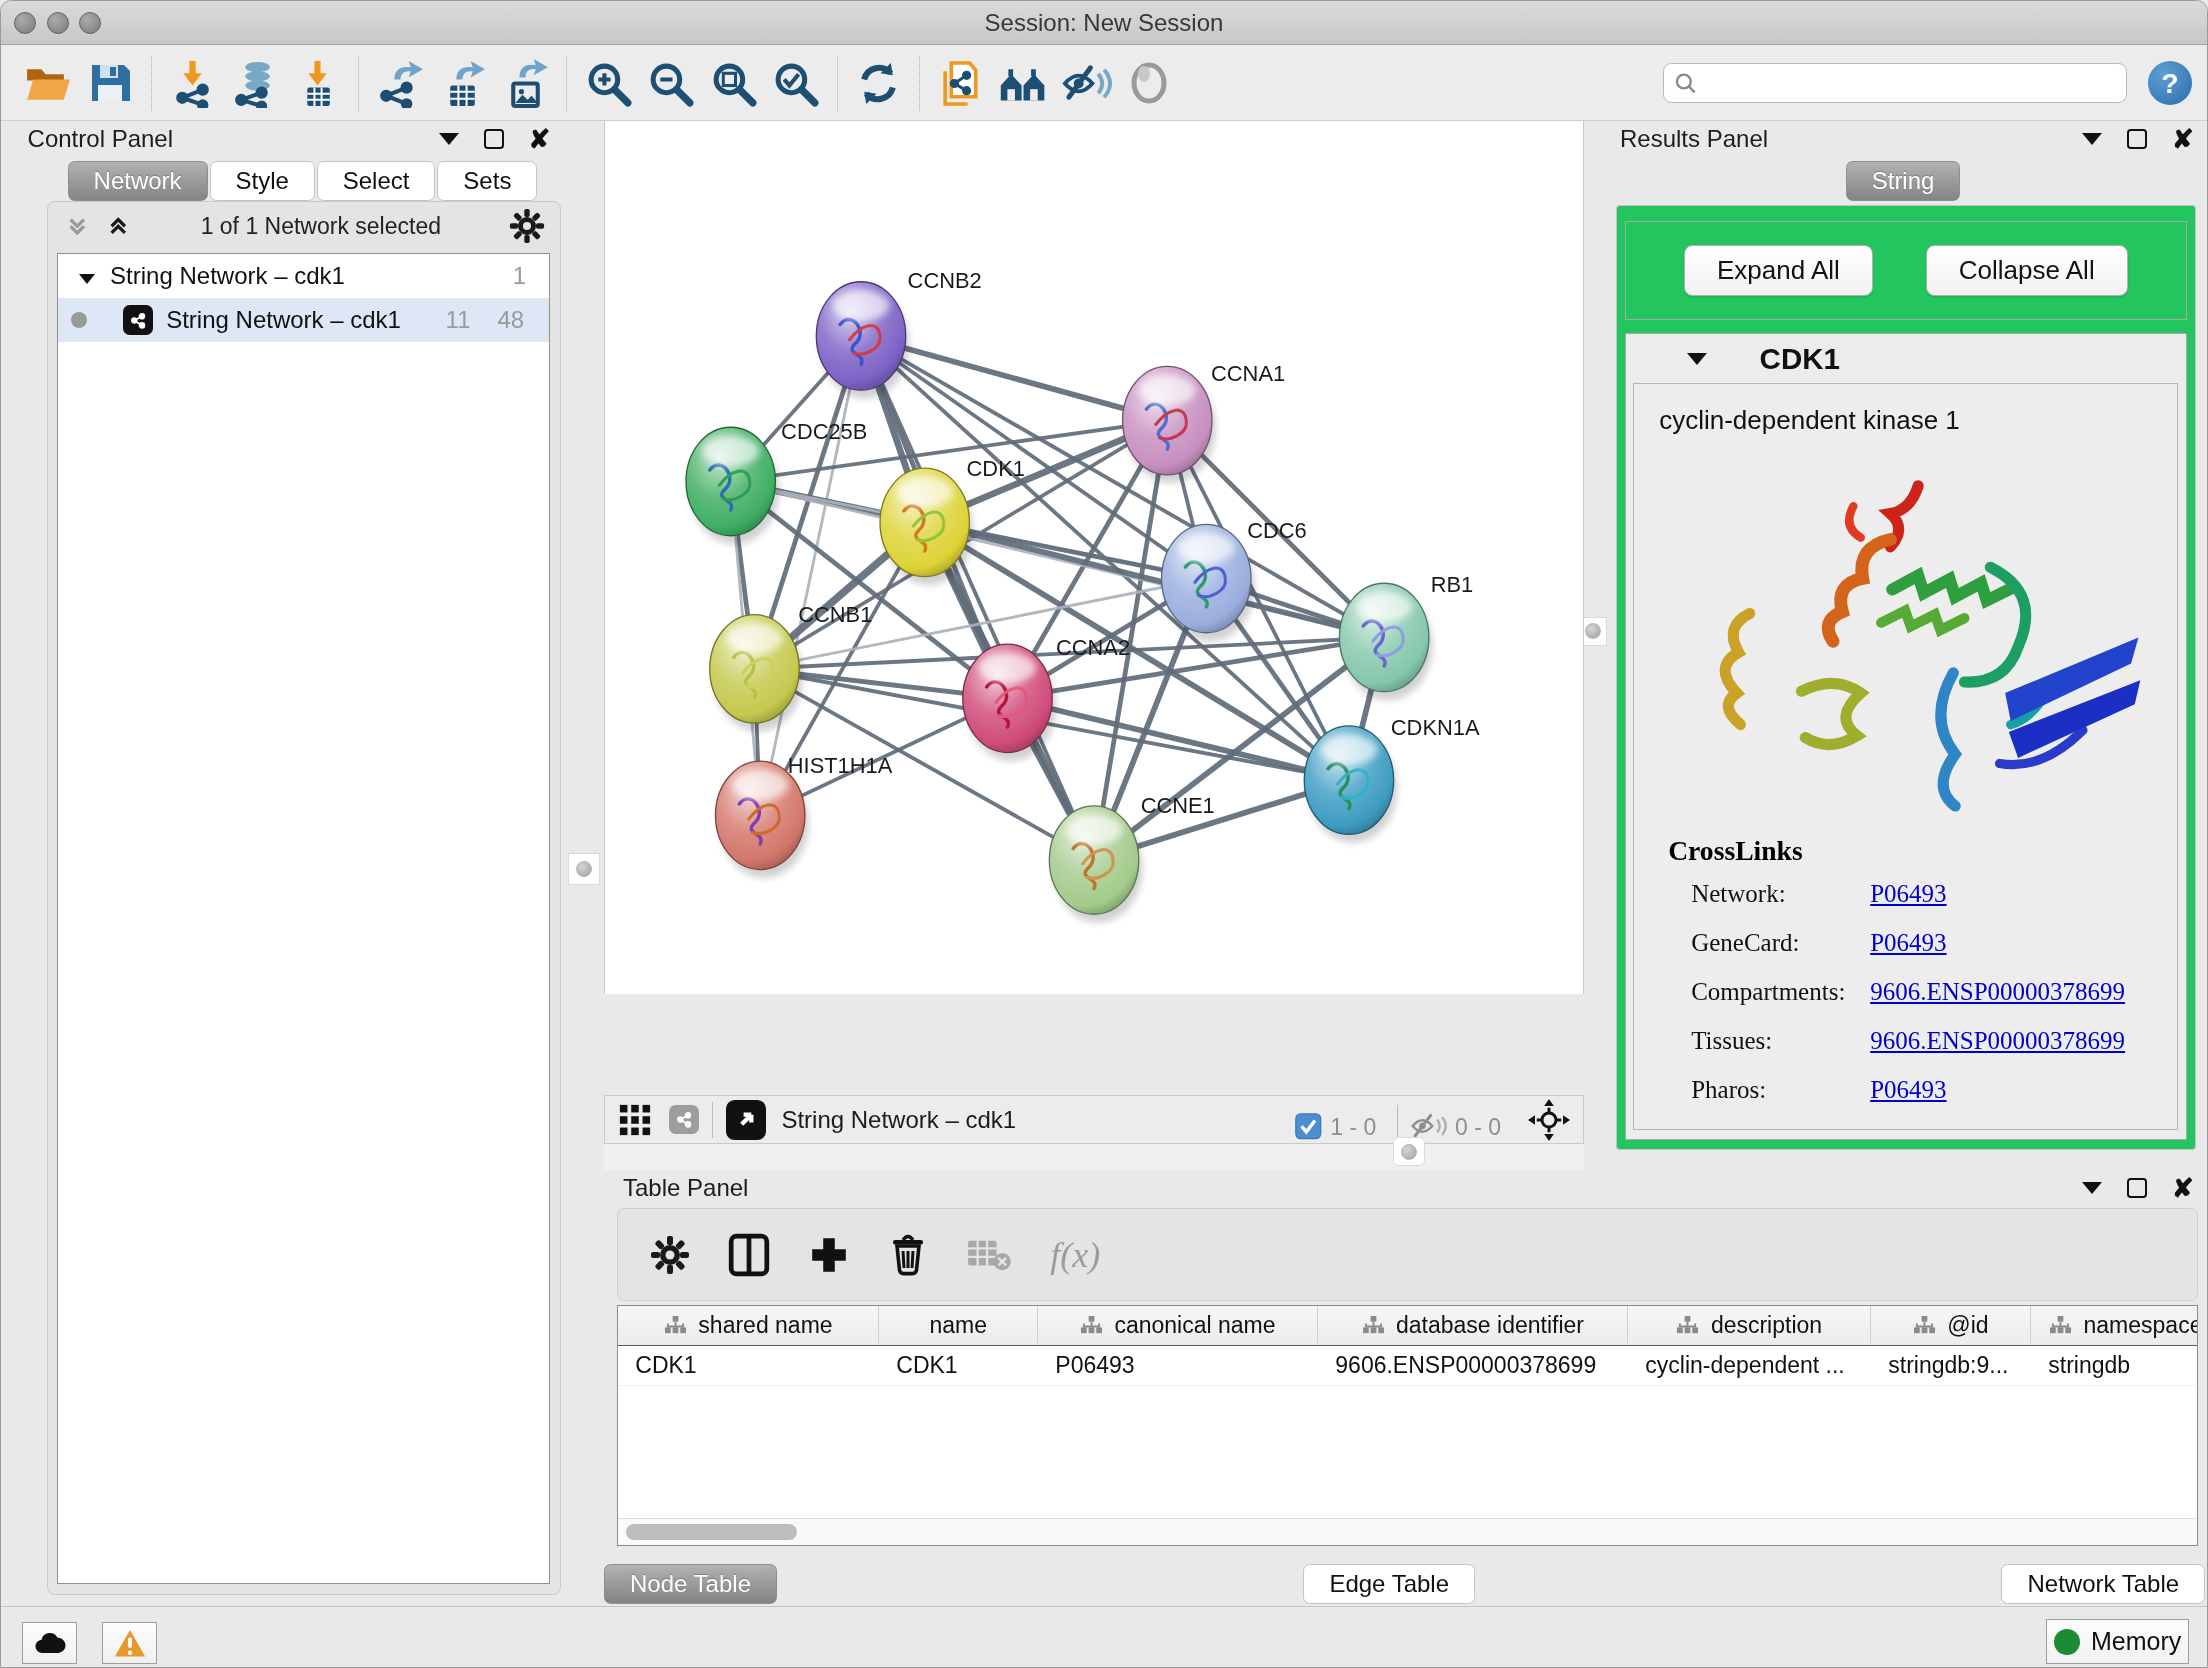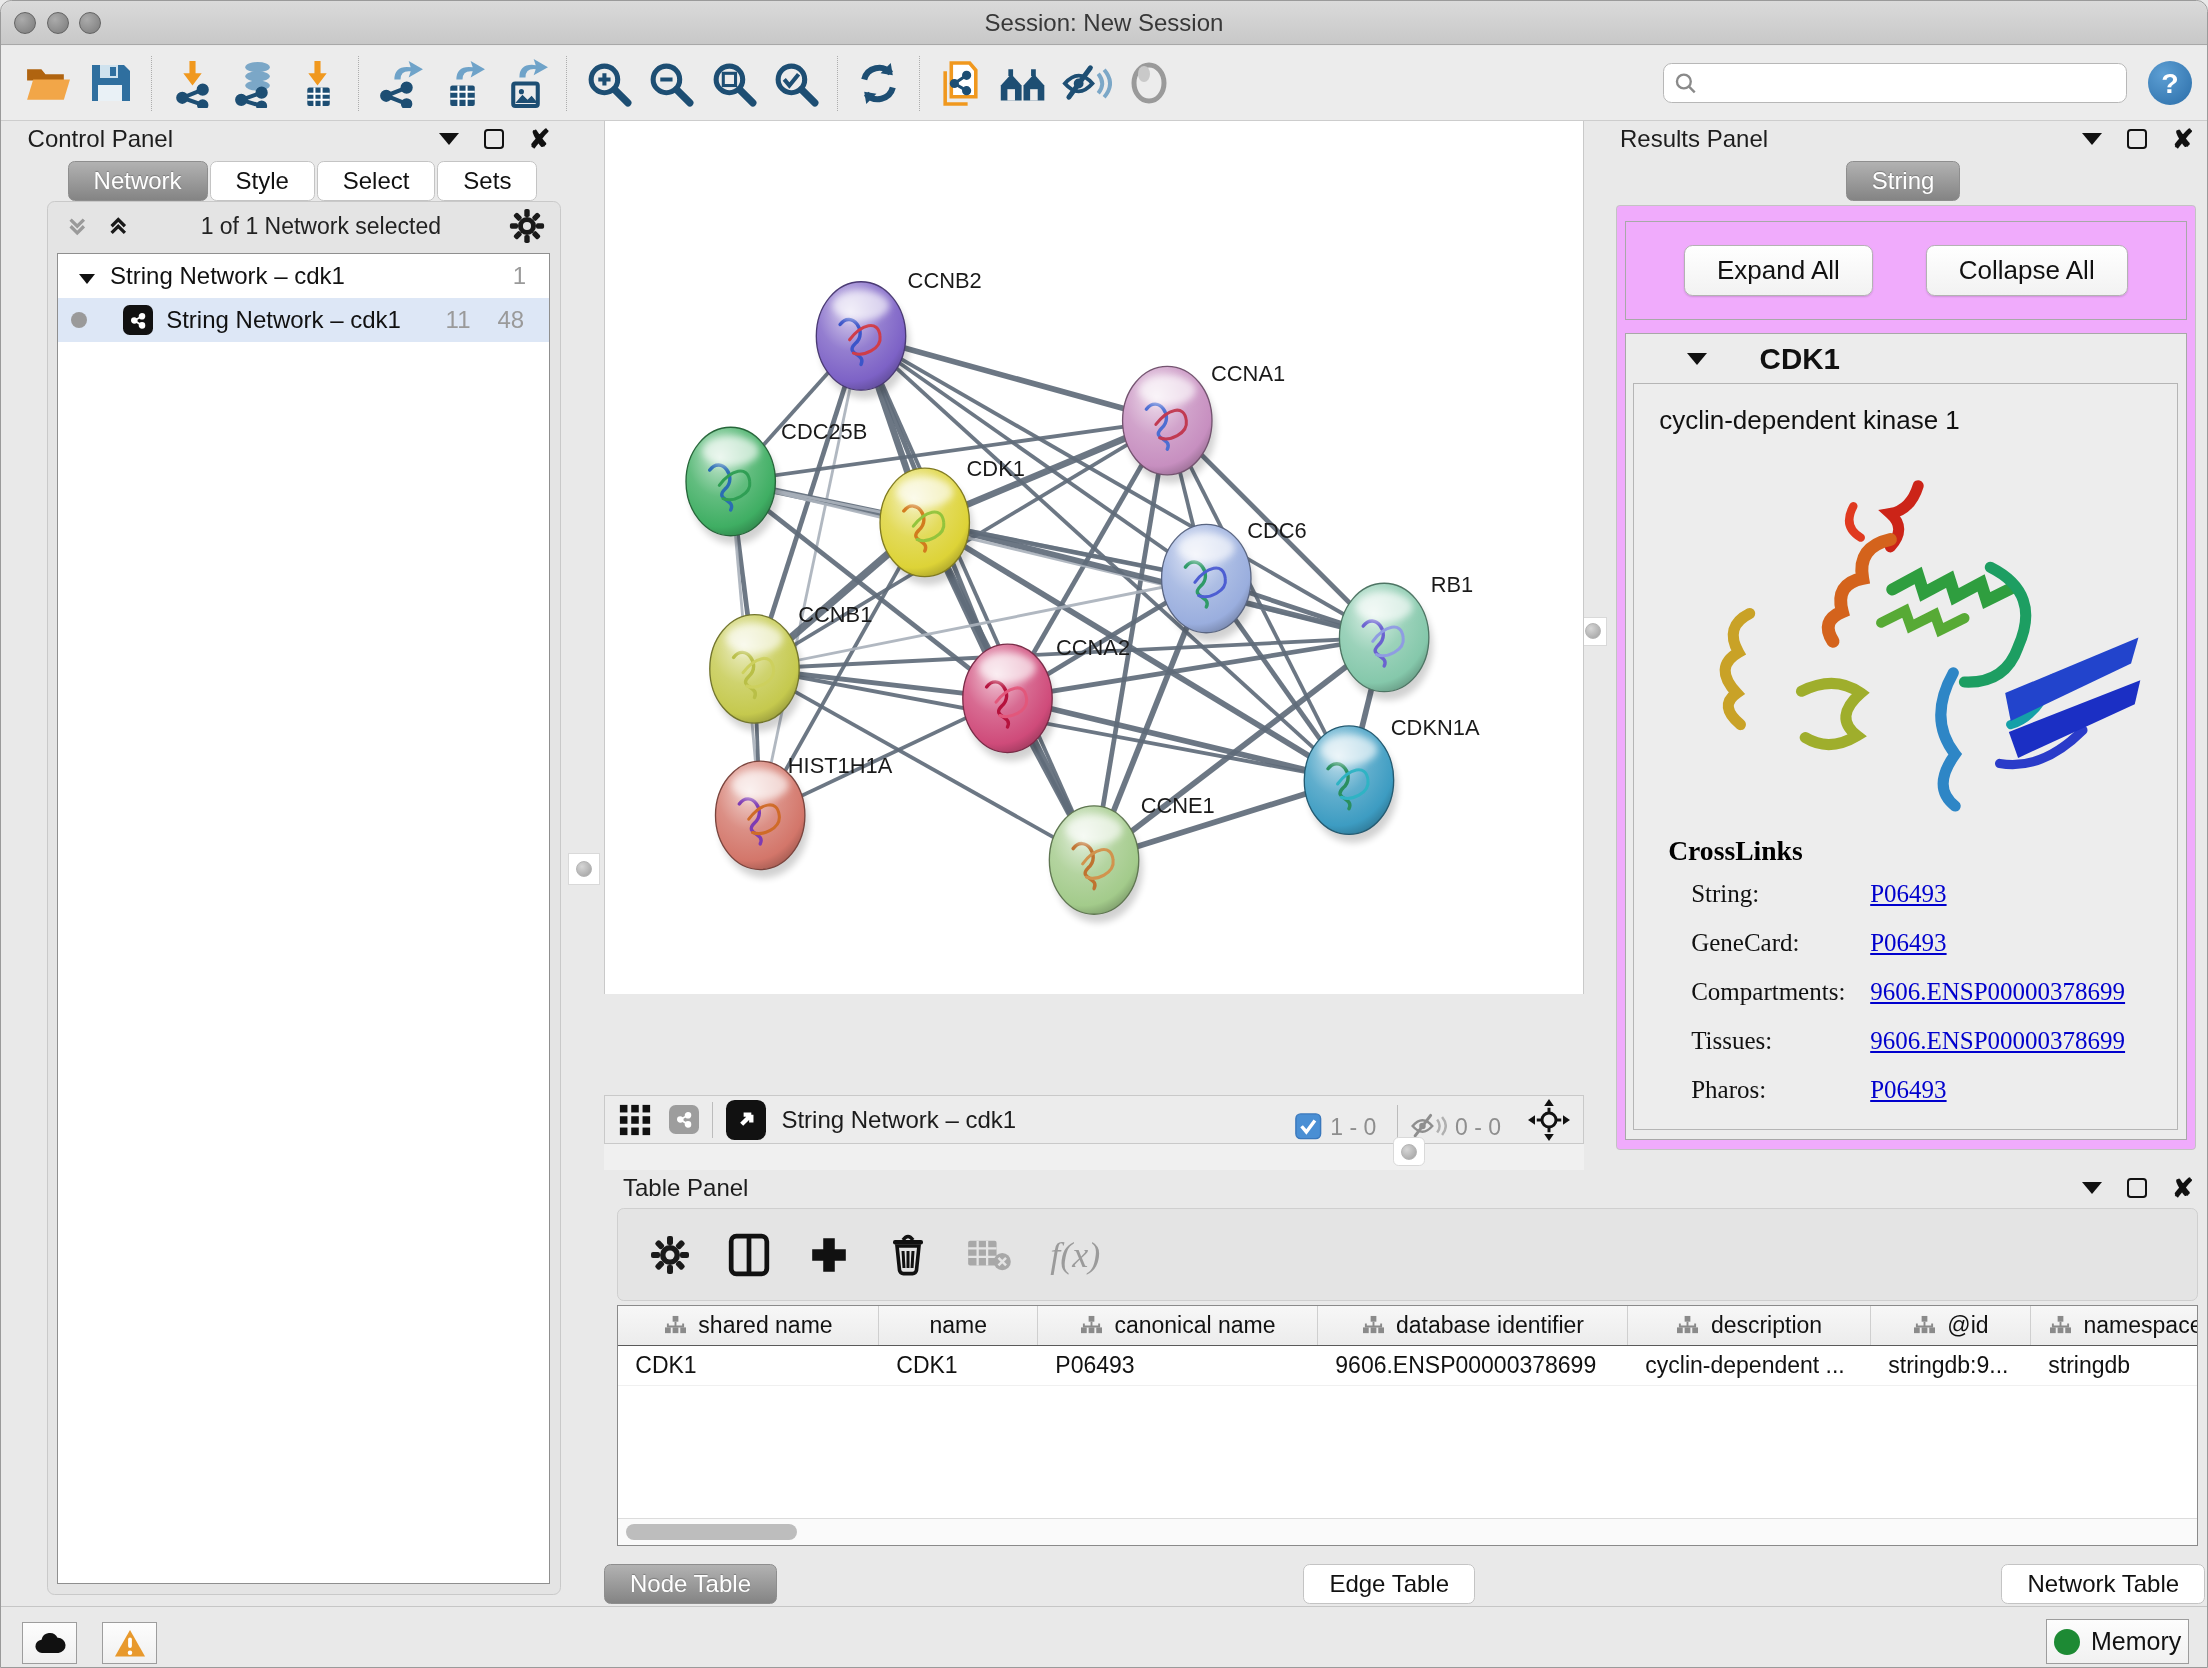--- a/index.html
+++ b/index.html
@@ -65,21 +65,21 @@
   .nsb-num { font-size:23px; color:#8e8e8e; margin:0 7.6px; }
   .blackbtn { width:40px; height:40px; background:#111; border-radius:8.6px; display:flex; align-items:center; justify-content:center; }
   .h-split { position:absolute; left:603px; top:1143px; width:980px; height:26px; background:#f0f0f0; }
   .knob { width:16px; height:16px; border-radius:50%; background:radial-gradient(circle at 35% 32%, #d6d6d6, #9f9f9f); border:1px solid #b5b5b5; }
   .v-split-l { position:absolute; left:563px; top:120px; width:40px; bottom:61px; }
   .v-split-r { position:absolute; left:1583px; top:120px; width:17px; height:1023px; }
   .knob-box { position:absolute; background:#fff; border:1px solid #d9d9d9; display:flex; align-items:center; justify-content:center; }
   
   #results-panel { position:absolute; left:1600px; right:0; top:120px; bottom:61px; }
   #rp-tab-holder { position:absolute; top:40px; left:0; right:0; display:flex; justify-content:center; }
-  .rp-outer { position:absolute; top:84px; left:15px; right:11.4px; height:945px; background:#f0abfc;
+  .rp-outer { position:absolute; top:84px; left:15px; right:11.4px; height:945px; background:#22c55e;
     border:1px solid #c3c3c3; border-radius:3.8px; }
   .rp-btnbox { position:absolute; top:15px; left:7.6px; right:7.6px; height:99px; border:1px solid #a8a8a8;
     display:flex; align-items:center; justify-content:center; gap:53px; }
   .rp-btn { background:linear-gradient(#ffffff,#f2f2f2); border:1px solid #b3b3b3; border-radius:8.6px;
     font-size:26px; color:#111; padding:8.6px 32px; box-shadow:0 1px 1.9px rgba(0,0,0,.15); }
   .rp-entry { position:absolute; top:127px; left:7.6px; right:7.6px; height:807px; border:1px solid #a8a8a8; background:#ececec; }
   .entry-head { height:49px; display:flex; align-items:center; }
   .entry-name { font-size:29.5px; font-weight:bold; color:#111; margin-left:53px; }
   .entry-body { position:absolute; top:49px; left:7.6px; right:7.6px; bottom:9.5px; border:1px solid #b5b5b5; background:#ededed; }
   .entry-desc { font-size:26px; color:#111; margin:21px 0 0 25px; }
@@ -761,21 +761,21 @@
             <path d="M356 330 q46 8 90 -36" stroke="#2a3bc9" stroke-width="10"></path>
             <path d="M414 238 q-18 42 -46 50" stroke="#15a0a8" stroke-width="10"></path>
           </g>
           <path d="M362 254 L506 194 L498 222 L368 284 Z" fill="#2244cc"></path>
           <path d="M366 296 L508 240 L502 266 L376 324 Z" fill="#1b2fc4"></path>
         </svg>
         <div class="xlinks">
           <div class="xl-title">CrossLinks</div>
           <div id="xl-rows">
               <div class="xl-row">
-                <span class="xl-label">String:</span>
+                <span class="xl-label">Network:</span>
                 <span class="xl-link">P06493</span>
               </div>
               <div class="xl-row">
                 <span class="xl-label">GeneCard:</span>
                 <span class="xl-link">P06493</span>
               </div>
               <div class="xl-row">
                 <span class="xl-label">Compartments:</span>
                 <span class="xl-link">9606.ENSP00000378699</span>
               </div>

